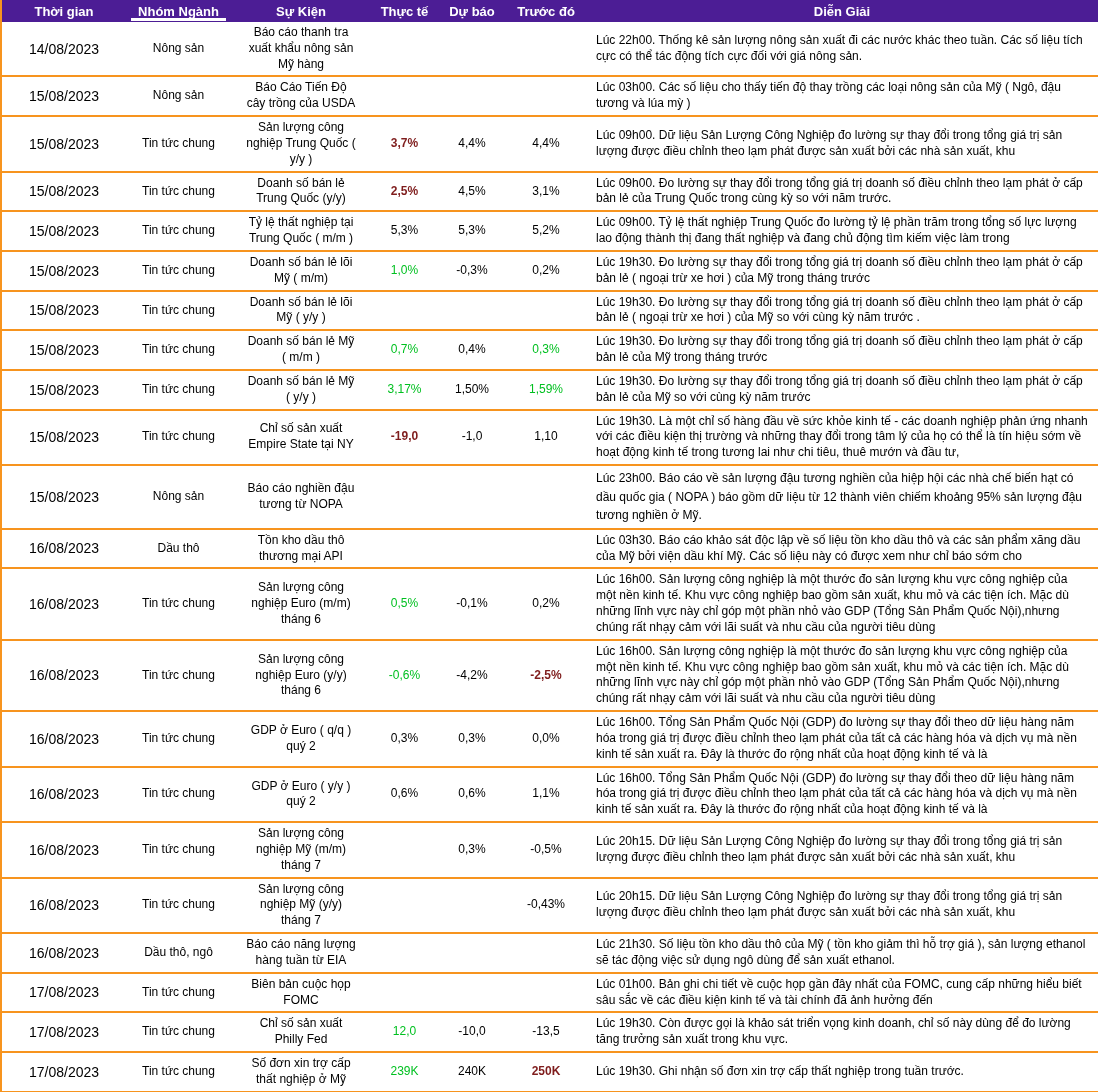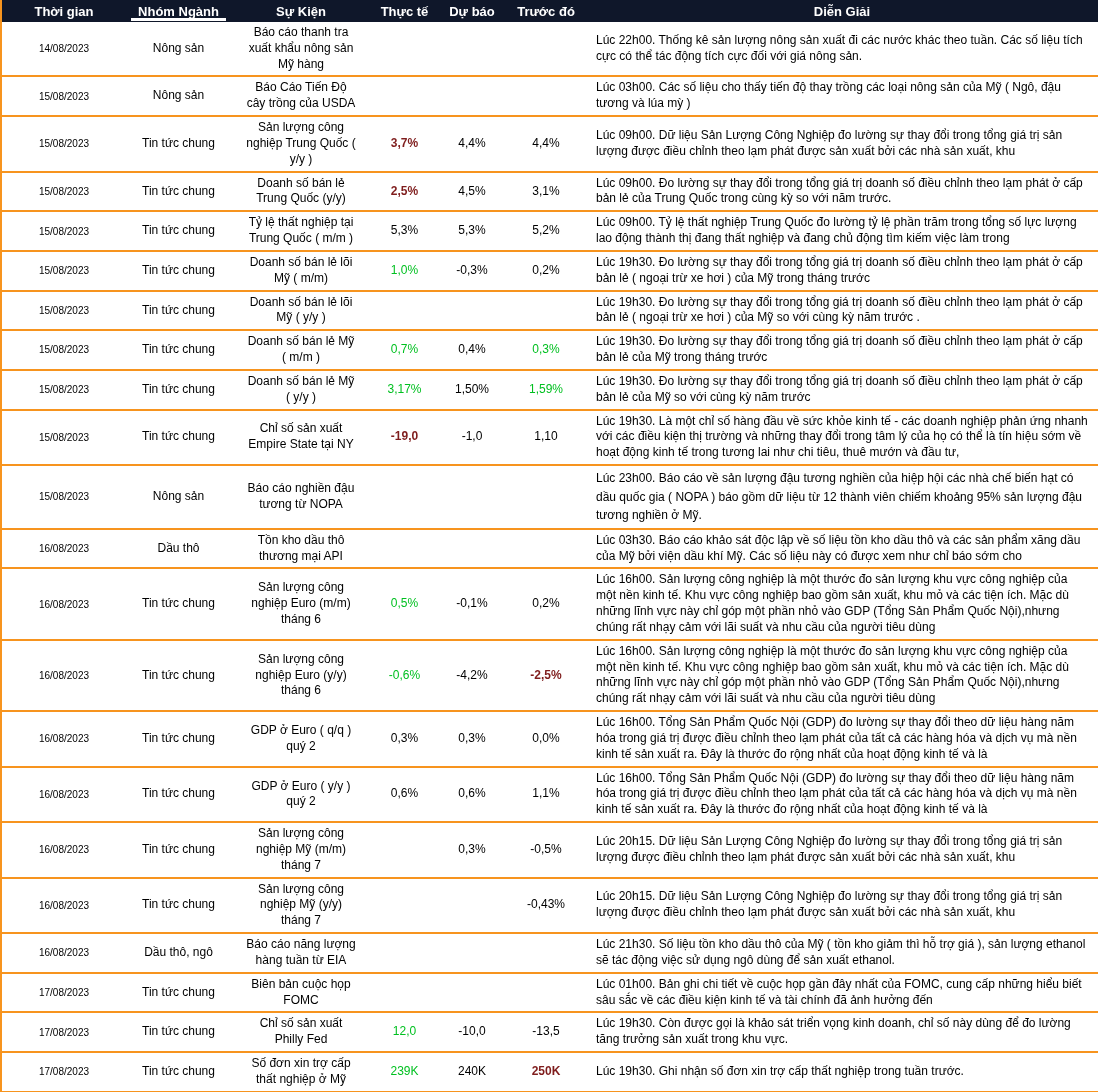--- a/index.html
+++ b/index.html
@@ -12,21 +12,21 @@
     width: 1098px;
   }
   table.calendar {
     width: 1098px;
     border-collapse: collapse;
     table-layout: fixed;
     border-left: 2px solid #F7941E;
     border-right: 2px solid #F7941E;
   }
   thead th {
-    background: #0f172a;
+    background: #4c1d95;
     color: #ffffff;
     font-weight: bold;
     font-size: 13px;
     height: 22px;
     padding: 0 2px;
     text-align: center;
     vertical-align: middle;
     position: relative;
   }
   thead th .hdr-underline {
@@ -42,21 +42,21 @@
   }
   td {
     font-size: 12px;
     line-height: 1.32;
     color: #000000;
     text-align: center;
     vertical-align: middle;
     padding: 3px 3px;
     word-wrap: break-word;
   }
-  td.cell-date { font-size: 10px; }
+  td.cell-date { font-size: 14px; }
   td.cell-event { padding: 3px 14px; }
   td.cell-desc {
     text-align: left;
     padding-left: 10px;
     padding-right: 8px;
   }
   td.cell-desc.small {
     font-size: 12px;
     line-height: 1.55;
   }

